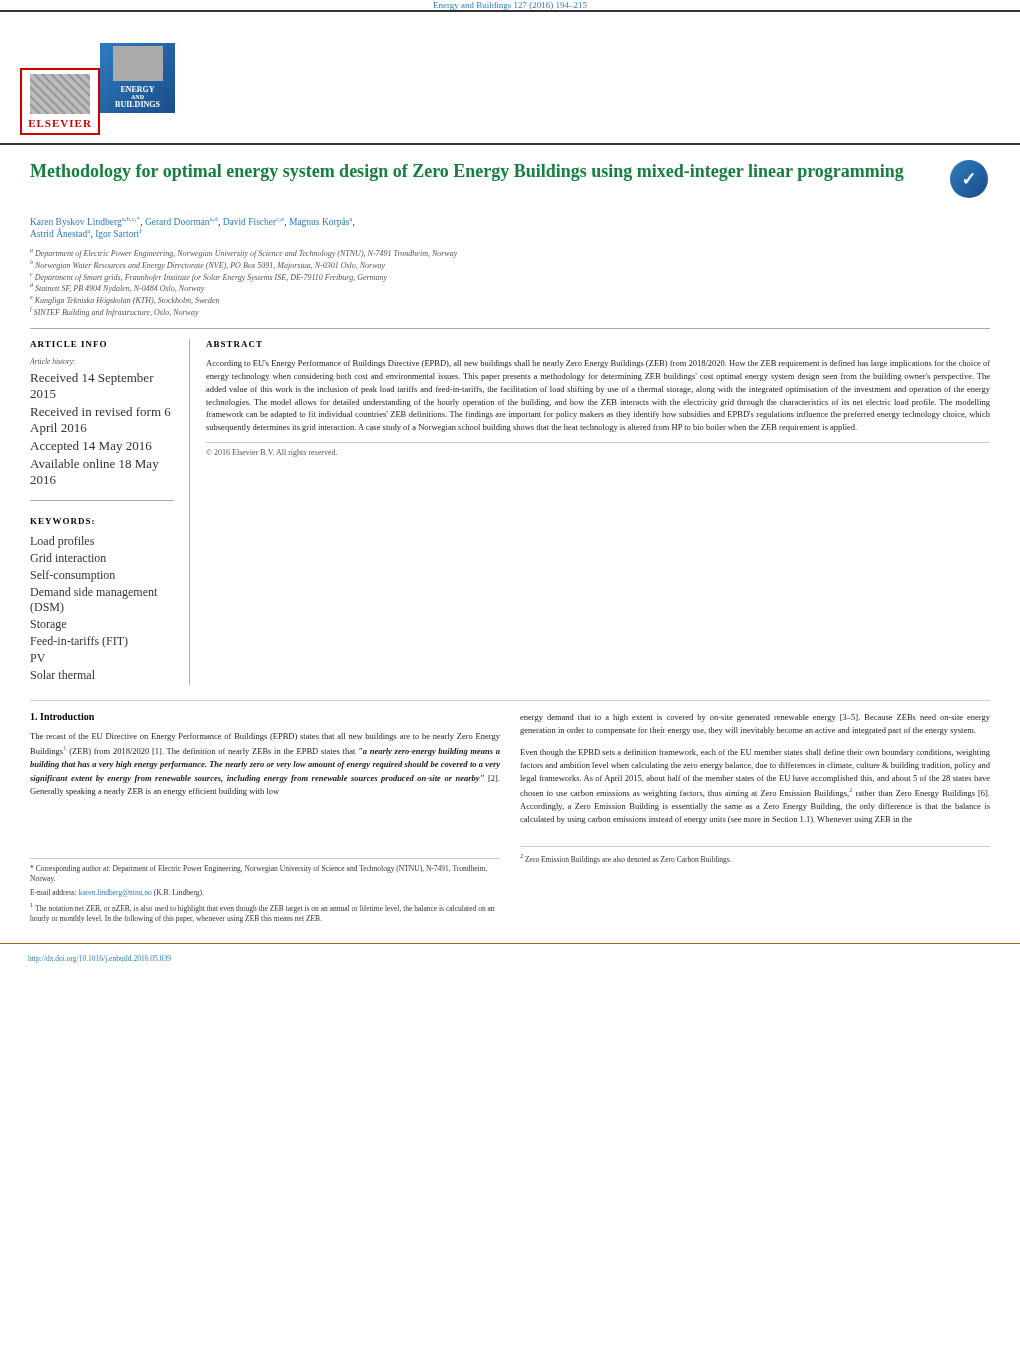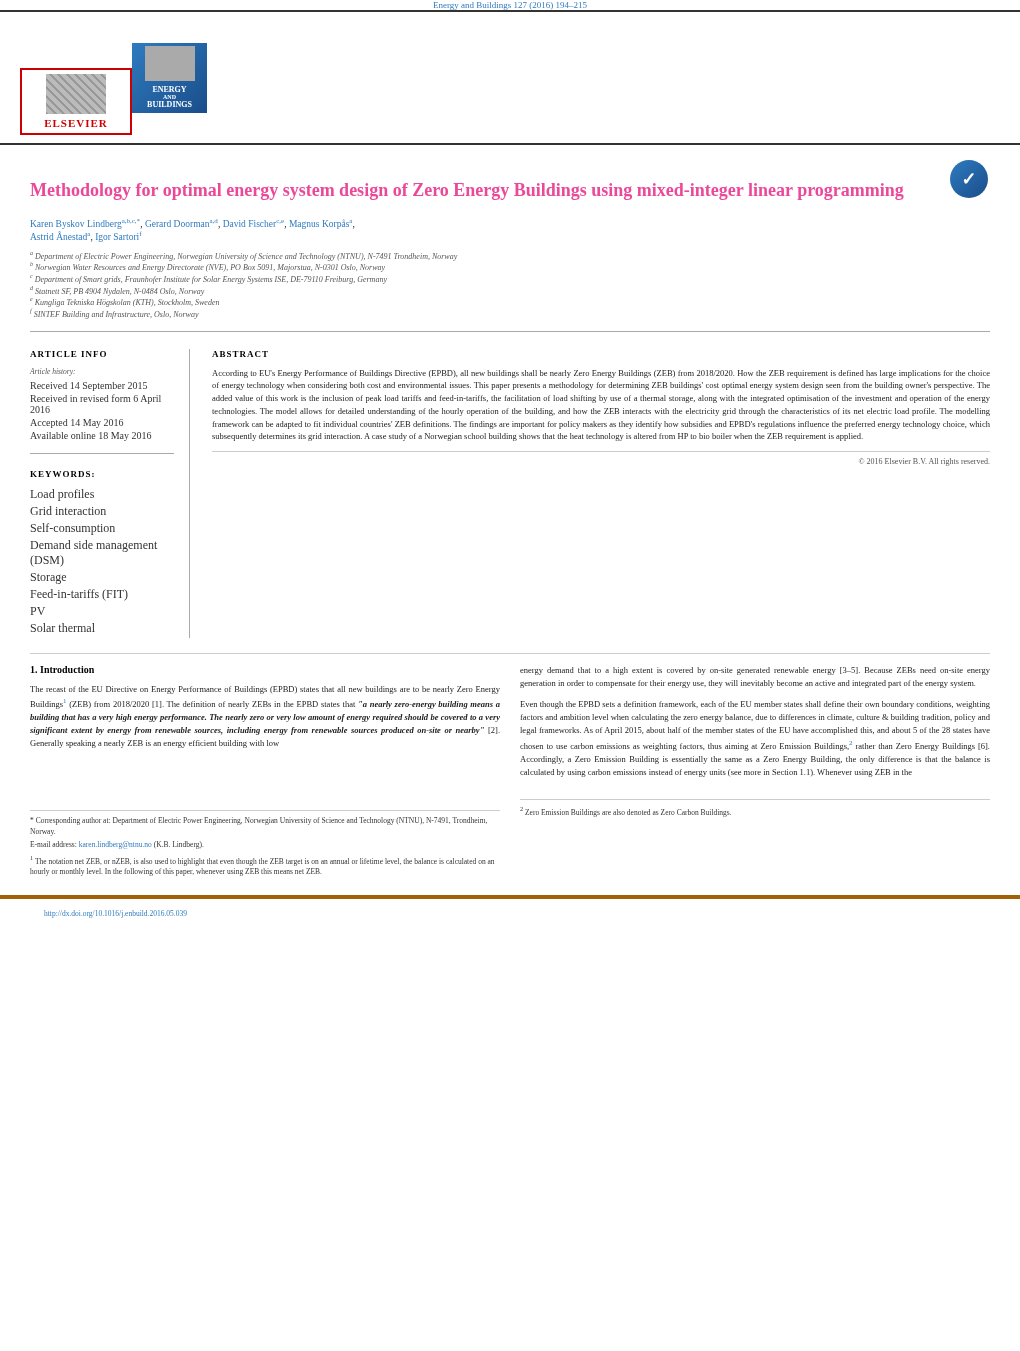--- a/index.html
+++ b/index.html
@@ -22,21 +22,21 @@
 
     
     .journal-header {
       display: flex;
       align-items: center;
       border-top: 2px solid #333;
       border-bottom: 2px solid #333;
       padding: 8px 20px;
     }
     .elsevier-logo {
-      width: 112px;
+      width: 80px;
       flex-shrink: 0;
       margin-top: 48px;
     }
     .elsevier-logo-box {
       border: 2px solid #cc0000;
       padding: 4px 8px;
       display: flex;
       flex-direction: column;
       align-items: center;
     }
@@ -125,23 +125,22 @@
     .article-title-section {
       display: flex;
       align-items: flex-start;
       margin-bottom: 10px;
       padding-bottom: 5px;
     }
     .article-title {
       flex: 1;
       font-size: 18px;
       font-weight: bold;
-      color: #ec4899;
+      color: #15803d;
       line-height: 1.3;
-      margin-top: 19px;
     }
     .crossmark {
       width: 40px;
       height: 40px;
       margin-left: 15px;
       flex-shrink: 0;
     }
     .crossmark-circle {
       width: 38px;
       height: 38px;
@@ -179,24 +178,24 @@
     .affiliations .aff-line {
       margin-bottom: 1px;
     }
     .affiliations sup {
       font-size: 6px;
     }
 
     
     .article-body {
       display: flex;
-      gap: 22px;
+      gap: 16px;
       margin-bottom: 15px;
       border-top: 1px solid #aaa;
-      padding-top: 17px;
+      padding-top: 10px;
     }
 
     
     .article-info {
       width: 160px;
       flex-shrink: 0;
       font-size: 8px;
       border-right: 1px solid #aaa;
       padding-right: 15px;
     }
@@ -213,21 +212,21 @@
       border-bottom: 1px solid #aaa;
       padding-bottom: 10px;
     }
     .history-label {
       font-style: italic;
       font-size: 7.5px;
       color: #555;
       margin-bottom: 4px;
     }
     .history-item {
-      font-size: 10px;
+      font-size: 13px;
       margin-bottom: 2px;
       color: #333;
     }
     .keywords-section {
     }
     .keyword-item {
       font-size: 12px;
       margin-bottom: 2px;
       color: #333;
     }
@@ -246,21 +245,21 @@
     }
     .abstract-text {
       font-size: 8.5px;
       line-height: 1.5;
       text-align: justify;
       color: #222;
     }
 
     .copyright-line {
       font-size: 8px;
-      text-align: right;
+      text-align: left;
       color: #555;
       margin-top: 8px;
       border-top: 1px solid #ccc;
       padding-top: 5px;
     }
 
     
     .section-divider {
       border: none;
       border-top: 1px solid #ccc;
@@ -308,22 +307,22 @@
       font-style: italic;
     }
 
     sup.ref {
       color: #2e7bbf;
       font-size: 7px;
     }
 
     
     .page-footer {
-      padding: 10px 44px 5px;
-      border-top: 4px solid #a16207;
+      padding: 10px 28px 5px;
+      border-top: 1px solid #a16207;
       font-size: 7.5px;
       color: #555;
     }
     .doi-line {
       color: #2e7bbf;
       font-size: 7.5px;
     }
     .issn-line {
       font-size: 7px;
       color: #555;

